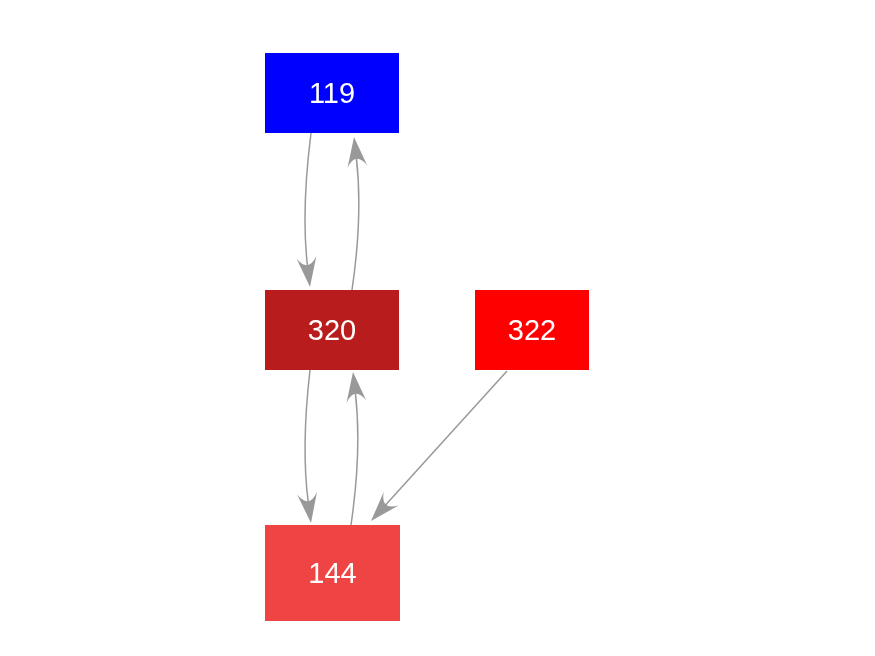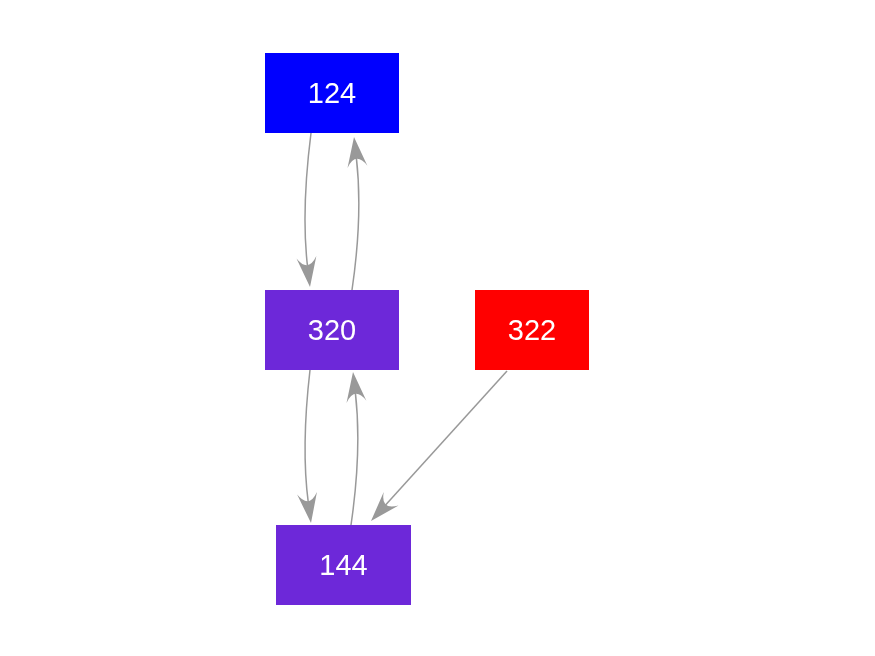--- a/index.html
+++ b/index.html
@@ -56,28 +56,28 @@
         <path d="M 351 525 Q 362 450 355.2924821597026 391.8681787174226" fill="none" stroke="#999999" stroke-width="1.5"></path>
         <path d="M 353 372 L 366.3728125982652 400.65602699628266 Q 354.6047375117918 385.90772510219585 346.50463388084256 402.9485091559852 Z" fill="#999999"></path>
       </g>
       <g>
         <path d="M 507 371 Q 439 446 384.4337778366542 506.1833332683961" fill="none" stroke="#999999" stroke-width="1.5"></path>
         <path d="M 371 521 L 383.74233338917935 492.058110984267 Q 380.40364448565794 510.62833328787724 398.5590001207833 505.49188882092125 Z" fill="#999999"></path>
       </g>
     </svg>
 
   <div class="node" style="left: 265px; top: 53px; width: 134px; height: 80px; background: rgb(0, 0, 255); color: rgb(255, 255, 255);">
-    <span class="node-label">124</span>
+    <span class="node-label">119</span>
   </div>
 
-  <div class="node" style="left: 265px; top: 290px; width: 134px; height: 80px; background: #6d28d9; color: rgb(255, 255, 255);">
+  <div class="node" style="left: 265px; top: 290px; width: 134px; height: 80px; background: #b91c1c; color: rgb(255, 255, 255);">
     <span class="node-label">320</span>
   </div>
 
   <div class="node" style="left: 475px; top: 290px; width: 114px; height: 80px; background: rgb(255, 0, 0); color: rgb(255, 255, 255);">
     <span class="node-label">322</span>
   </div>
 
-  <div class="node" style="left: 276px; top: 525px; width: 135px; height: 80px; background: #6d28d9; color: rgb(255, 255, 255);">
+  <div class="node" style="left: 265px; top: 525px; width: 135px; height: 96px; background: #ef4444; color: rgb(255, 255, 255);">
     <span class="node-label">144</span>
   </div>
 
 </div>
 
 </body></html>

